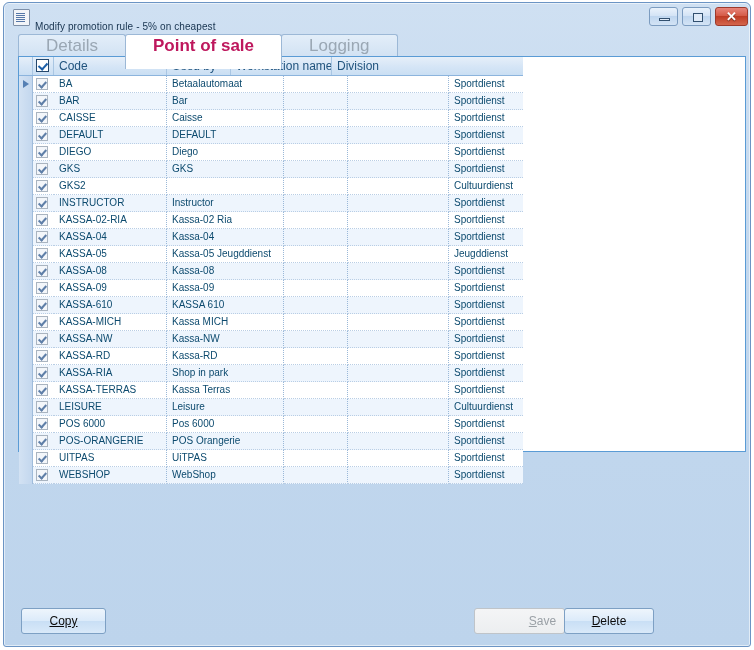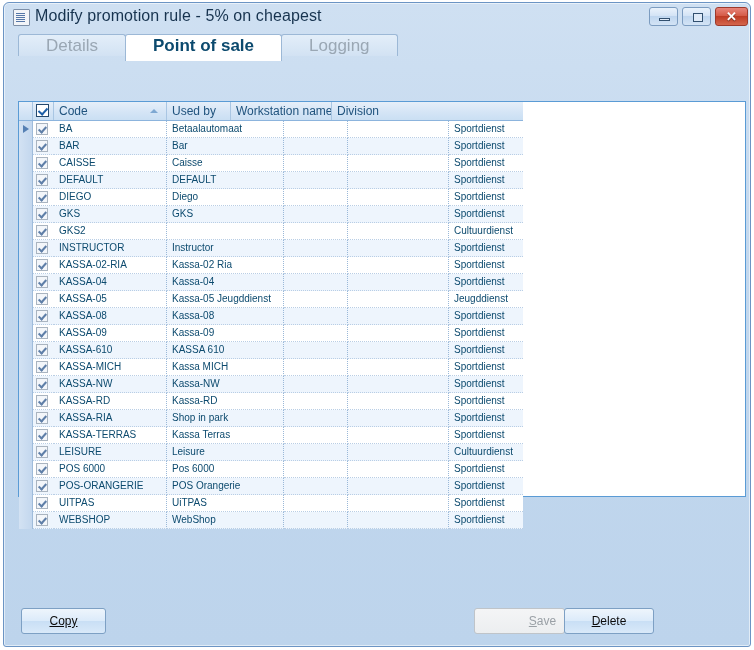--- a/index.html
+++ b/index.html
@@ -54,22 +54,22 @@
   }
   #title-icon i:nth-child(1){ top: 3px; }
   #title-icon i:nth-child(2){ top: 5px; }
   #title-icon i:nth-child(3){ top: 7px; }
   #title-icon i:nth-child(4){ top: 9px; }
   #title-icon i:nth-child(5){ top: 11px; }
 
   #title-text {
     position: absolute;
     left: 31px;
-    top: 4px;
-    font-size: 16px;
+    top: 18px;
+    font-size: 10px;
     color: #17334f;
     white-space: nowrap;
     letter-spacing: 0.1px;
   }
 
   
   .winbtn {
     position: absolute;
     top: 4px;
     width: 29px;
@@ -133,38 +133,37 @@
     border: 1px solid #9cb8d6;
     border-bottom: none;
     border-radius: 3px 3px 0 0;
     background: linear-gradient(to bottom, #e3eef9 0%, #d2e2f3 100%);
     color: #9aa7b4;
     white-space: nowrap;
     text-align: right;
   }
   .tab.active {
     background: #ffffff;
-    color: #0c4a6e;
+    color: #be185d;
     font-weight: bold;
     z-index: 3;
     margin: 0 -1px;
-    height: 27px;
+    height: 35px;
   }
 
   
   #panel {
     position: absolute;
     left: 14px;
     top: 53px;
     width: 728px;
     height: 396px;
     box-sizing: border-box;
     border: 1px solid #5a9bd5;
     background: #ffffff;
-    margin-top: 45px;
   }
 
   
   #grid {
     position: absolute;
     left: 0; top: 0;
     width: 504px;
   }
 
   .grid-header {

